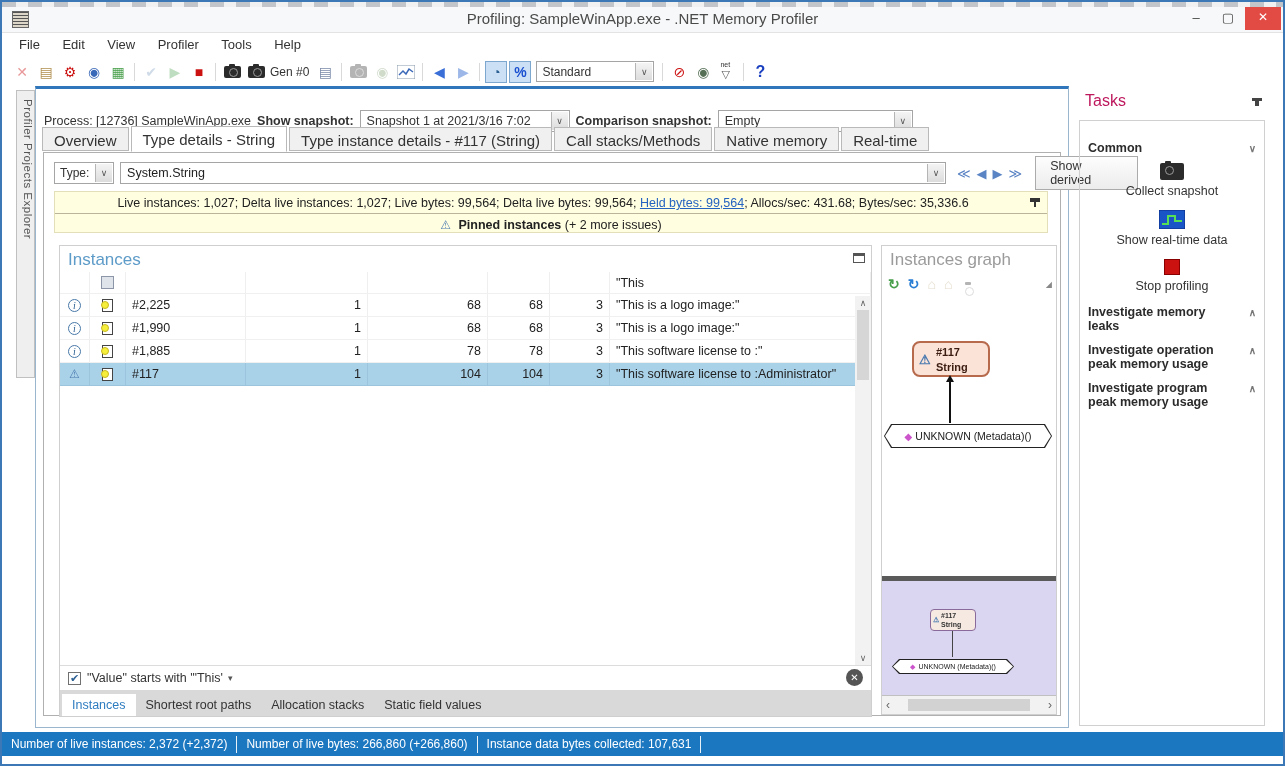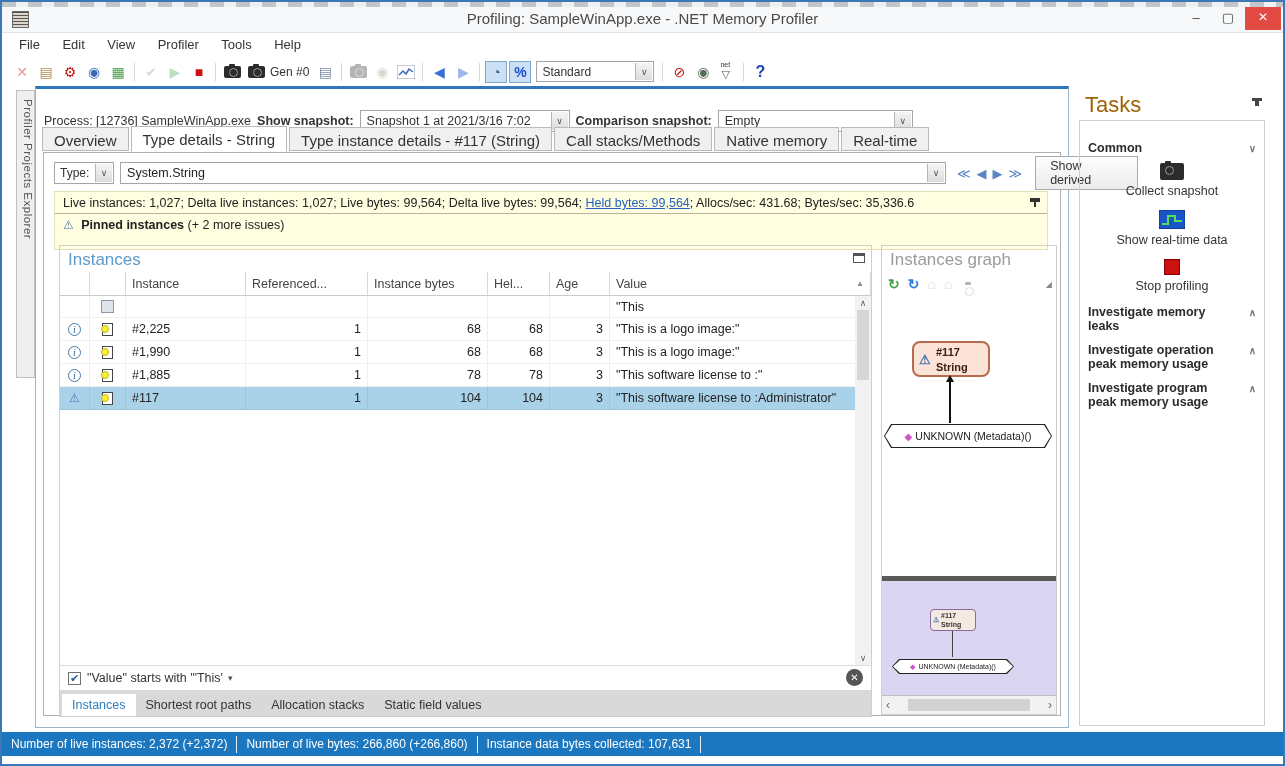--- a/index.html
+++ b/index.html
@@ -55,21 +55,21 @@
   .tab-content { position:absolute; left:7px; top:63px; width:1018px; height:564px; border:1px solid #b0b0b0; background:#fff; }
   
   .type-bar { position:absolute; left:10px; top:9px; height:22px; display:flex; align-items:center; }
   .type-select { width:62px; height:22px; border:1px solid #a5a5a5; position:relative; font-size:12px; color:#333; display:flex; align-items:center; padding-left:5px; }
   .type-input { width:856px; height:22px; border:1px solid #a5a5a5; margin-left:6px; font-size:12.5px; color:#222; display:flex; align-items:center; padding-left:6px; position:relative; }
   .nav-ic { font-size:13px; color:#5b84c4; margin:0 3px; }
   .nav-cluster { display:flex; align-items:center; margin-left:8px; }
   .show-derived { margin-left:10px; height:23px; padding:16px 14px; background:linear-gradient(#fdfdfd,#ececec);
       border:1px solid #ababab; font-size:12.5px; color:#333; display:flex; align-items:center; }
   
-  .summary { position:absolute; left:10px; top:38px; width:994px; height:59px; background:#fffee1; border:1px solid #e3dfb8; font-size:12.5px; color:#222; }
+  .summary { position:absolute; left:10px; top:38px; width:994px; height:42px; background:#fffee1; border:1px solid #e3dfb8; font-size:12.5px; color:#222;text-align:center; }
   .sum-line1 { padding:4px 24px 3px 8px; border-bottom:1px solid #b9b49a; white-space:nowrap; overflow:hidden; }
   .held-link { color:#2563c0; text-decoration:underline; }
   .sum-line2 { padding:4px 8px; }
   .warn-ic { color:#4a7ab0; font-size:12px; margin-right:4px; }
   .pin { position:absolute; right:7px; top:6px; width:10px; height:4px; background:#333; }
   .pin::after { content:""; position:absolute; left:4px; top:4px; width:2px; height:5px; background:#333; }
   
   .inst-panel { position:absolute; left:15px; top:92px; width:813px; height:472px; border:1px solid #cfcfcf; display:flex; flex-direction:column; }
   .panel-title { font-size:17px; padding:4px 8px 2px; font-weight:400; }
   .inst-title { color:#5d9bc8; }
@@ -123,21 +123,21 @@
       font-size:7px; font-weight:bold; color:#333; padding:1px 2px 1px 10px; line-height:9px; }
   .mini-node .warn-ic { position:absolute; left:2px; top:5px; font-size:7px; }
   .mini-arrow { position:absolute; left:70px; top:50px; width:1px; height:26px; background:#444; }
   .mini-hexwrap { position:absolute; left:10px; top:78px; width:122px; height:15px; }
   .mini-hexwrap .hex-inner { font-size:7px; }
   .mini-hexwrap .diamond { font-size:7px; }
   .hscroll { height:18px; background:#f2f2f2; display:flex; align-items:center; justify-content:space-between; padding:0 4px; font-size:12px; color:#666; }
   .hthumb { flex:1; margin:2px 18px; height:12px; background:#d2d2d2; }
   
   .tasks { position:absolute; left:1077px; top:86px; width:186px; height:640px; }
-  .tasks-title { font-size:22px; color:#a16207; padding:4px 6px; position:relative; }
+  .tasks-title { font-size:16px; color:#be185d; padding:4px 6px; position:relative; }
   .tasks-pin { position:absolute; right:6px; top:10px; width:4px; height:8px; background:#444; }
   .tasks-pin::before { content:""; position:absolute; left:-3px; top:0; width:10px; height:3px; background:#444; }
   .tasks-box { position:absolute; left:0; top:32px; width:186px; height:606px; border:1px solid #d0d0d0; padding:10px 8px; }
   .sec-head { display:flex; justify-content:space-between; align-items:flex-start; font-size:12.5px; font-weight:bold; color:#2b2b2b; margin:10px 0 4px; }
   .sec-head .chev { color:#777; font-size:10px; margin-top:2px; }
   .task-item { text-align:center; margin:8px 0 12px; font-size:12.5px; color:#333; }
   .task-item .ic { display:flex; justify-content:center; margin-bottom:4px; }
   .stop-sq { width:16px; height:16px; background:#cc1111; border:1px solid #880000; }
   
   .statusbar { position:absolute; left:0; bottom:8px; width:100%; height:24px; background:#1b77c0; display:flex; align-items:center; color:#fff; font-size:12px; }
@@ -277,33 +277,20 @@
           <b>Pinned instances</b>
           <span> (+ 2 more issues)</span>
         </div>
         <span class="pin"></span>
       </div>
 
       <div class="inst-panel">
         <div class="panel-title inst-title">Instances</div>
         <span class="collapse-btn"></span>
         <div class="tbl">
-          <div class="trow thead">
-            <div></div>
-            <div></div>
-            <div>Instance</div>
-            <div>Referenced...</div>
-            <div>Instance bytes</div>
-            <div>Hel...</div>
-            <div>Age</div>
-            <div style="justify-content:space-between">
-              <span>Value</span>
-              <span style="font-size:8px;color:#888">▲</span>
-            </div>
-          </div>
           <div class="trow" style="height:22px">
             <div class="tcell"></div>
             <div class="tcell">
                 <span class="chk-sq"></span>
               </div>
             <div class="tcell"></div>
             <div class="tcell"></div>
             <div class="tcell"></div>
             <div class="tcell"></div>
             <div class="tcell"></div>

